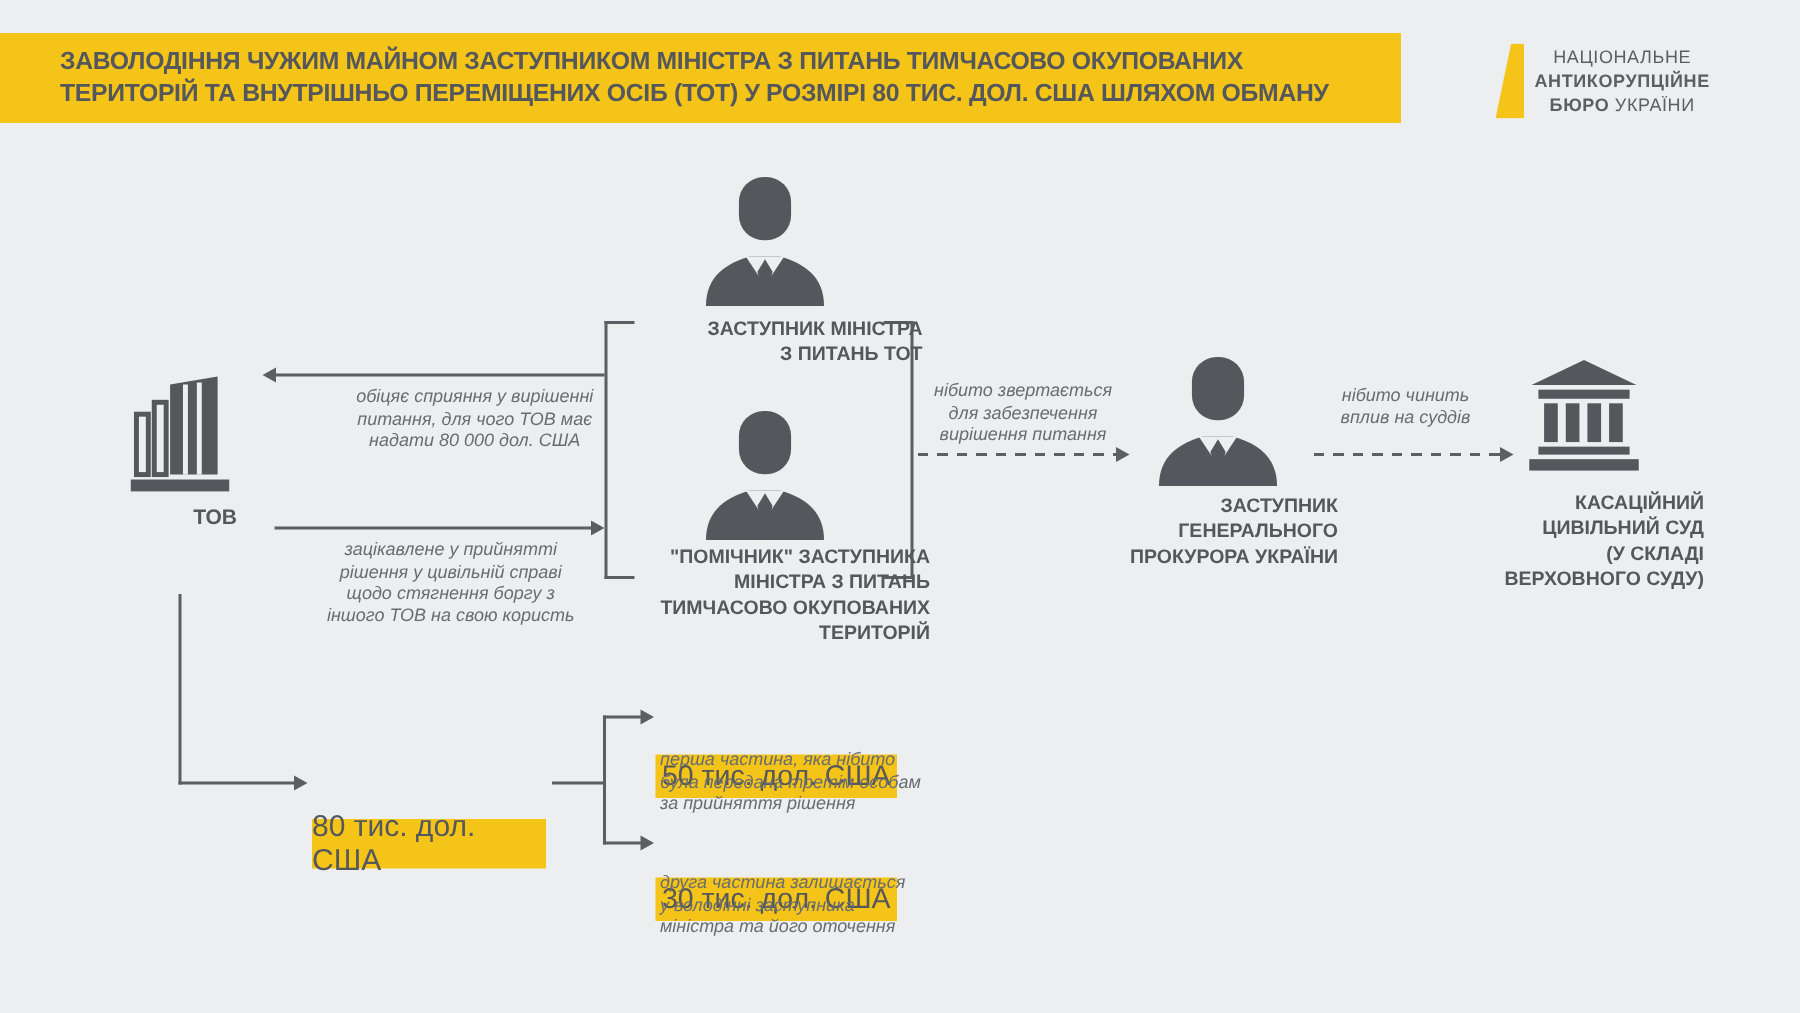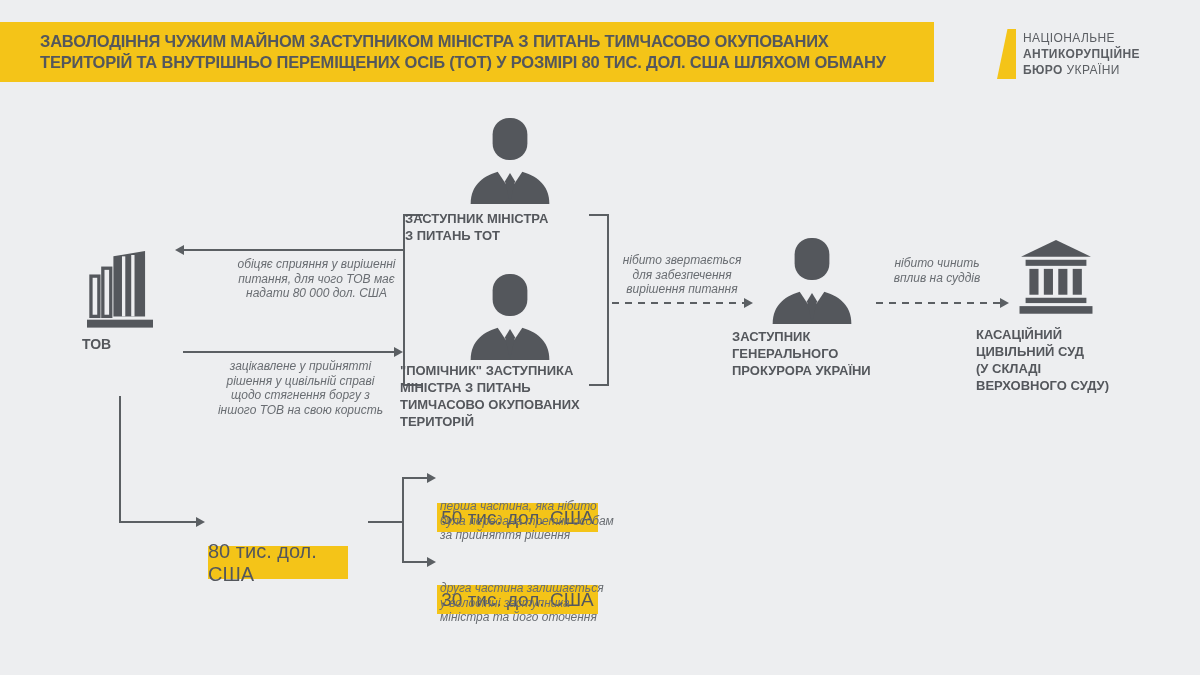--- a/index.html
+++ b/index.html
@@ -11,44 +11,44 @@
   #canvas{position:relative;width:1200px;height:675px;background:var(--bg);}
   .abs{position:absolute;}
   .preline{white-space:pre-line;}
 
   
   .banner{left:0;top:22px;width:934px;height:60px;background:var(--yellow);display:flex;align-items:center;padding-left:40px;}
   .banner-text{font-weight:700;font-size:16.5px;line-height:21px;letter-spacing:-0.2px;color:var(--dark);}
 
   
   .logo-mark{left:997px;top:29px;width:19px;height:50px;background:var(--yellow);clip-path:polygon(55% 0,100% 0,100% 100%,0 100%);}
-  .logo-text{left:1023px;top:30px;font-size:12px;line-height:16px;letter-spacing:.4px;color:#5B5E63;}
+  .logo-text{left:1023px;top:30px;font-size:12px;line-height:16px;letter-spacing:.4px;color:#5B5E63;text-align:center;}
   .logo-text .b{font-weight:700;}
 
   
-  .nlabel{font-weight:700;font-size:13px;line-height:17px;color:var(--dark);text-align:left;}
+  .nlabel{font-weight:700;font-size:13px;line-height:17px;color:var(--dark);text-align:right;}
   .note{font-style:italic;font-size:12px;line-height:14.5px;color:var(--muted);}
   .note.c{text-align:center;}
 
   
   .bracket{width:20px;height:172px;border-top:2px solid var(--line);border-bottom:2px solid var(--line);}
   .bracket.l{left:403px;top:214px;border-left:2px solid var(--line);}
   .bracket.r{left:589px;top:214px;border-right:2px solid var(--line);}
 
   
   .hline{height:2px;background:var(--line);}
   .vline{width:2px;background:var(--line);}
   .dash{height:2px;background:repeating-linear-gradient(90deg,var(--line) 0 7px,transparent 7px 13px);}
   .ah{width:0;height:0;border-top:5px solid transparent;border-bottom:5px solid transparent;}
   .ah.r{border-left:9px solid var(--line);}
   .ah.l{border-right:9px solid var(--line);}
 
   
   .money{background:var(--yellow);display:flex;align-items:center;justify-content:center;font-weight:400;color:var(--dark);margin-top:40px;}
-  .money.big{left:208px;top:506px;width:140px;height:33px;font-size:20px;}
+  .money.big{left:208px;top:506px;width:156px;height:33px;font-size:20px;}
   .money.m50{left:437px;top:463px;width:161px;height:29px;font-size:19px;}
   .money.m30{left:437px;top:545px;width:161px;height:29px;font-size:19px;}
 
   svg{display:block;}
   .icon{fill:var(--dark);}
   .icon .gap{fill:var(--bg);}
 </style>
 </head>
 <body>
 

